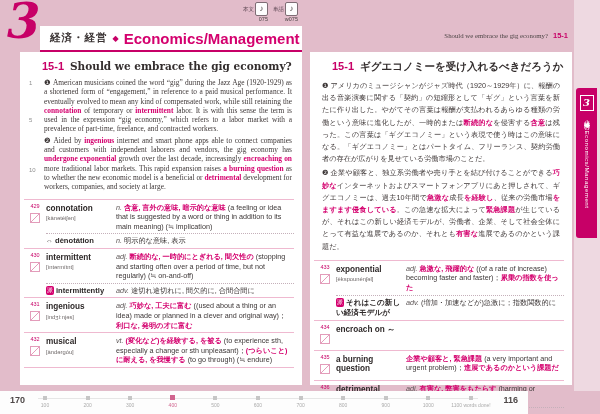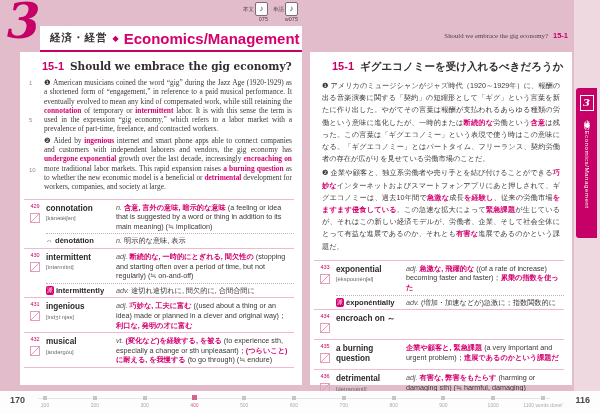--- a/index.html
+++ b/index.html
@@ -76,21 +76,21 @@
 
   
   .side-tab{position:absolute;right:3px;top:88px;width:21px;height:150px;background:#c70067;
             border-radius:3px 0 0 3px;}
   .tab-num{width:12px;height:14px;border:1px solid #fff;margin:7px auto 5px auto;color:#fff;
            font:bold italic 10px "DejaVu Serif",serif;text-align:center;line-height:14px;}
   .tab-label{writing-mode:vertical-rl;color:#fff;font-size:6.2px;letter-spacing:0.5px;
              margin:0 auto;display:block;height:118px;}
 
   
-  .footer{position:absolute;left:0;bottom:0;width:600px;height:23px;background:#fdfdfd;}
+  .footer{position:absolute;left:0;bottom:0;width:528px;height:23px;background:#fdfdfd;}
   .pageno{position:absolute;top:4px;font-weight:bold;font-size:9px;color:#4e4848;}
   .pageno-left{left:10px;}
   .pageno-right{right:10px;}
   .tick-line{position:absolute;left:38px;right:50px;top:7px;height:1px;background:#e6e6e6;}
   .ticks{position:absolute;left:38px;right:50px;top:4px;display:flex;justify-content:space-between;}
   .tick{display:flex;flex-direction:column;align-items:center;width:14px;position:relative;}
   .tick-box{width:4px;height:4px;background:#c6c6c6;margin-top:1px;}
   .tick-label{font-size:5px;color:#ababab;margin-top:2px;white-space:nowrap;}
   .tick.active .tick-box{background:#d0648e;width:5px;height:5px;margin-top:0;}
   .tick.active .tick-label{color:#d0648e;}
@@ -211,37 +211,37 @@
   </div>
 </div>
   </div>
 
   <div class="page page-right">
     <div class="lesson-title">
       <span class="lesson-id">15-1</span>
       <span class="lesson-text-jp">ギグエコノミーを受け入れるべきだろうか</span>
     </div>
     <div class="body-jp">
-        <div class="para"><span class="marker">❶</span><span>アメリカのミュージシャンがジャズ時代（1920～1929年）に、報酬の出る音楽演奏に関する「契約」の短縮形として「ギグ」という言葉を新たに作り出した。やがてその言葉は報酬が支払われるあらゆる種類の労働という意味に進化したが、一時的または</span><span class="hl">断続的な</span><span>労働という</span><span class="hl">含意</span><span>は残った。この言葉は「ギグエコノミー」という表現で使う時はこの意味になる。「ギグエコノミー」とはパートタイム、フリーランス、契約労働者の存在が広がりを見せている労働市場のことだ。</span></div>
+        <div class="para"><span class="marker">❶</span><span>アメリカのミュージシャンがジャズ時代（1920～1929年）に、報酬の出る音楽演奏に関する「契約」の短縮形として「ギグ」という言葉を新たに作り出した。やがてその言葉は報酬が支払われるあらゆる種類の労働という意味に進化したが、一時的または</span><span class="hl">断続的な</span><span>を侵害する</span><span class="hl">含意</span><span>は残った。この言葉は「ギグエコノミー」という表現で使う時はこの意味になる。「ギグエコノミー」とはパートタイム、フリーランス、契約労働者の存在が広がりを見せている労働市場のことだ。</span></div>
         <div class="para"><span class="marker">❷</span><span>企業や顧客と、独立系労働者や売り手とを結び付けることができる</span><span class="hl">巧妙な</span><span>インターネットおよびスマートフォンアプリにあと押しされて、ギグエコノミーは、過去10年間で</span><span class="hl">急激な</span><span>成長</span><span class="hl">を経験し</span><span>、従来の労働市場</span><span class="hl">をますます侵食している</span><span>。この急速な拡大によって</span><span class="hl">緊急課題</span><span>が生じているが、それはこの新しい経済モデルが、労働者、企業、そして社会全体にとって有益な進展であるのか、それとも</span><span class="hl">有害な</span><span>進展であるのかという課題だ。</span></div>
       </div>
     <div class="vocab">
   <div class="v-entry">
     <div class="v-iconcol">
       <span class="v-num">433</span>
       <span class="v-box"></span>
     </div>
     <div class="v-main">
       <div class="v-row">
         <span class="v-word"><span>exponential</span><span class="v-pron">[èkspounénʃəl]</span></span>
         <span class="v-def"><span class="pos">adj. </span><span class="hl">急激な, 飛躍的な</span><span> ((of a rate of increase) becoming faster and faster)；</span><span class="hl">累乗の指数を使った</span></span>
       </div>
       <div>
   <div class="v-sub">
-    <span class="v-subword"><span class="subicon deriv">派</span><span>èxponéntially</span></span>
+    <span class="v-subword"><span class="subicon deriv">派</span><span>それはこの新しい経済モデルが</span></span>
     <span class="v-def"><span class="pos">adv. </span><span>(増加・加速などが)急激に；指数関数的に</span></span>
   </div>
 </div>
     </div>
   </div>
 
   <div class="v-entry">
     <div class="v-iconcol">
       <span class="v-num">434</span>
       <span class="v-box"></span>

